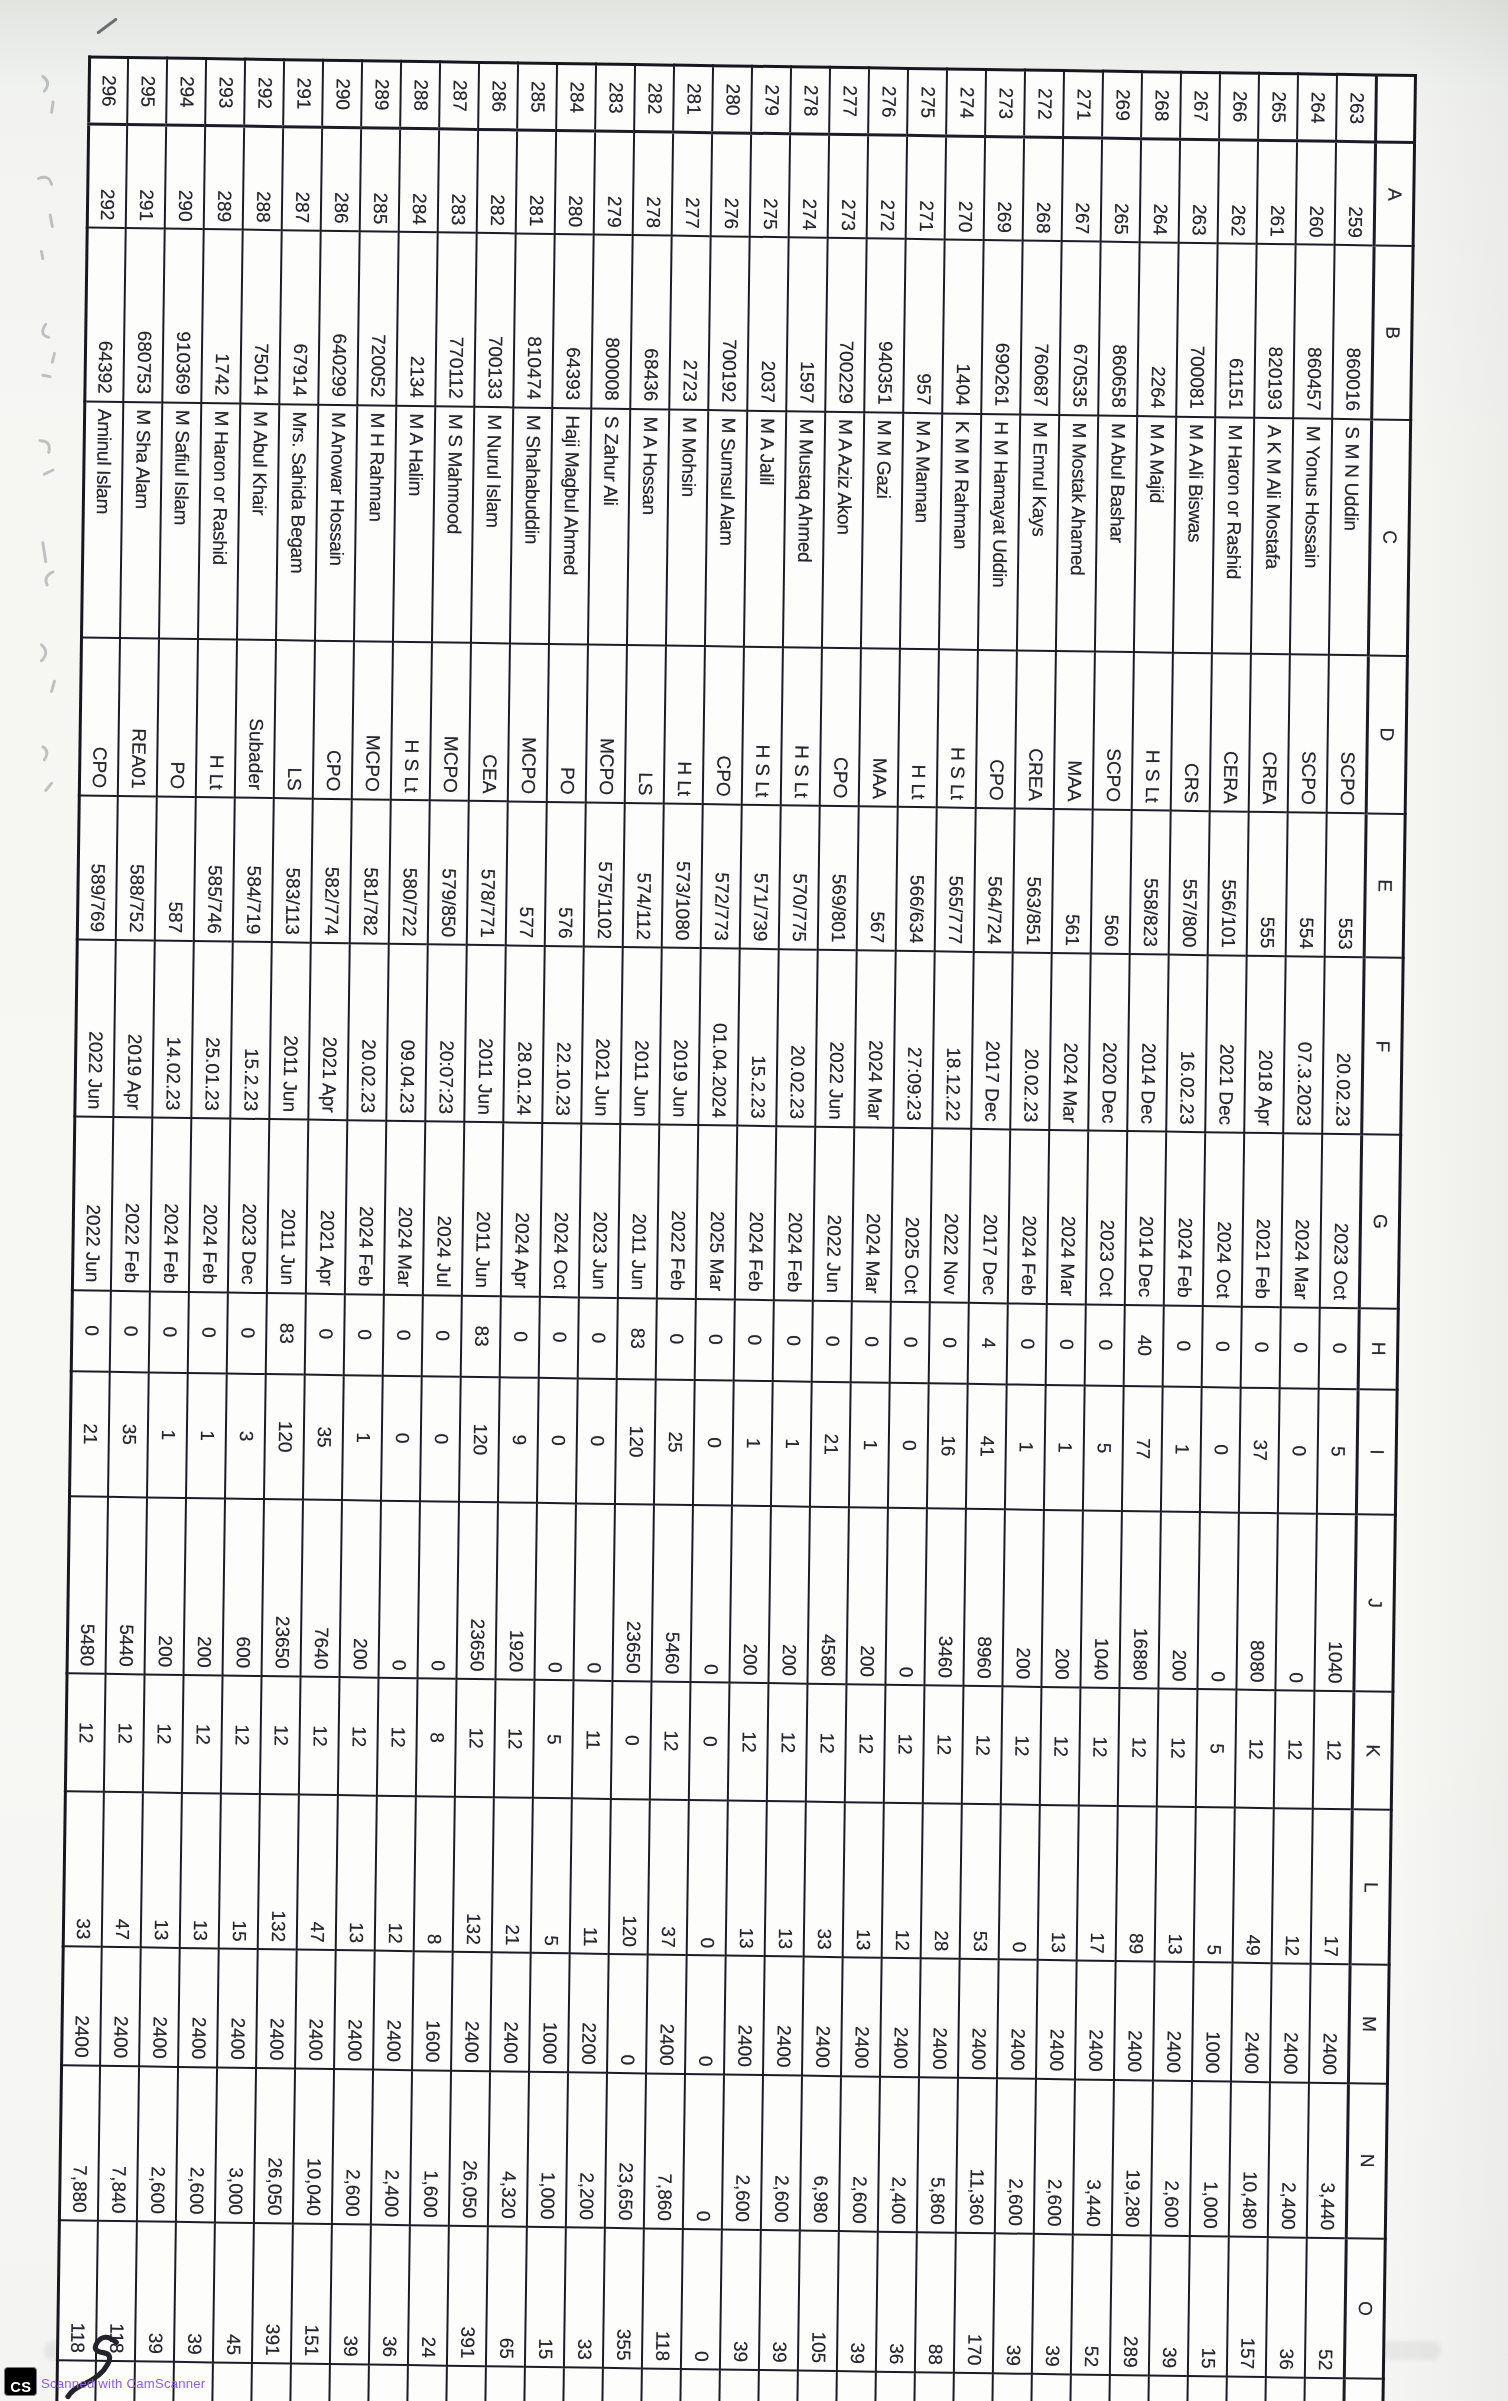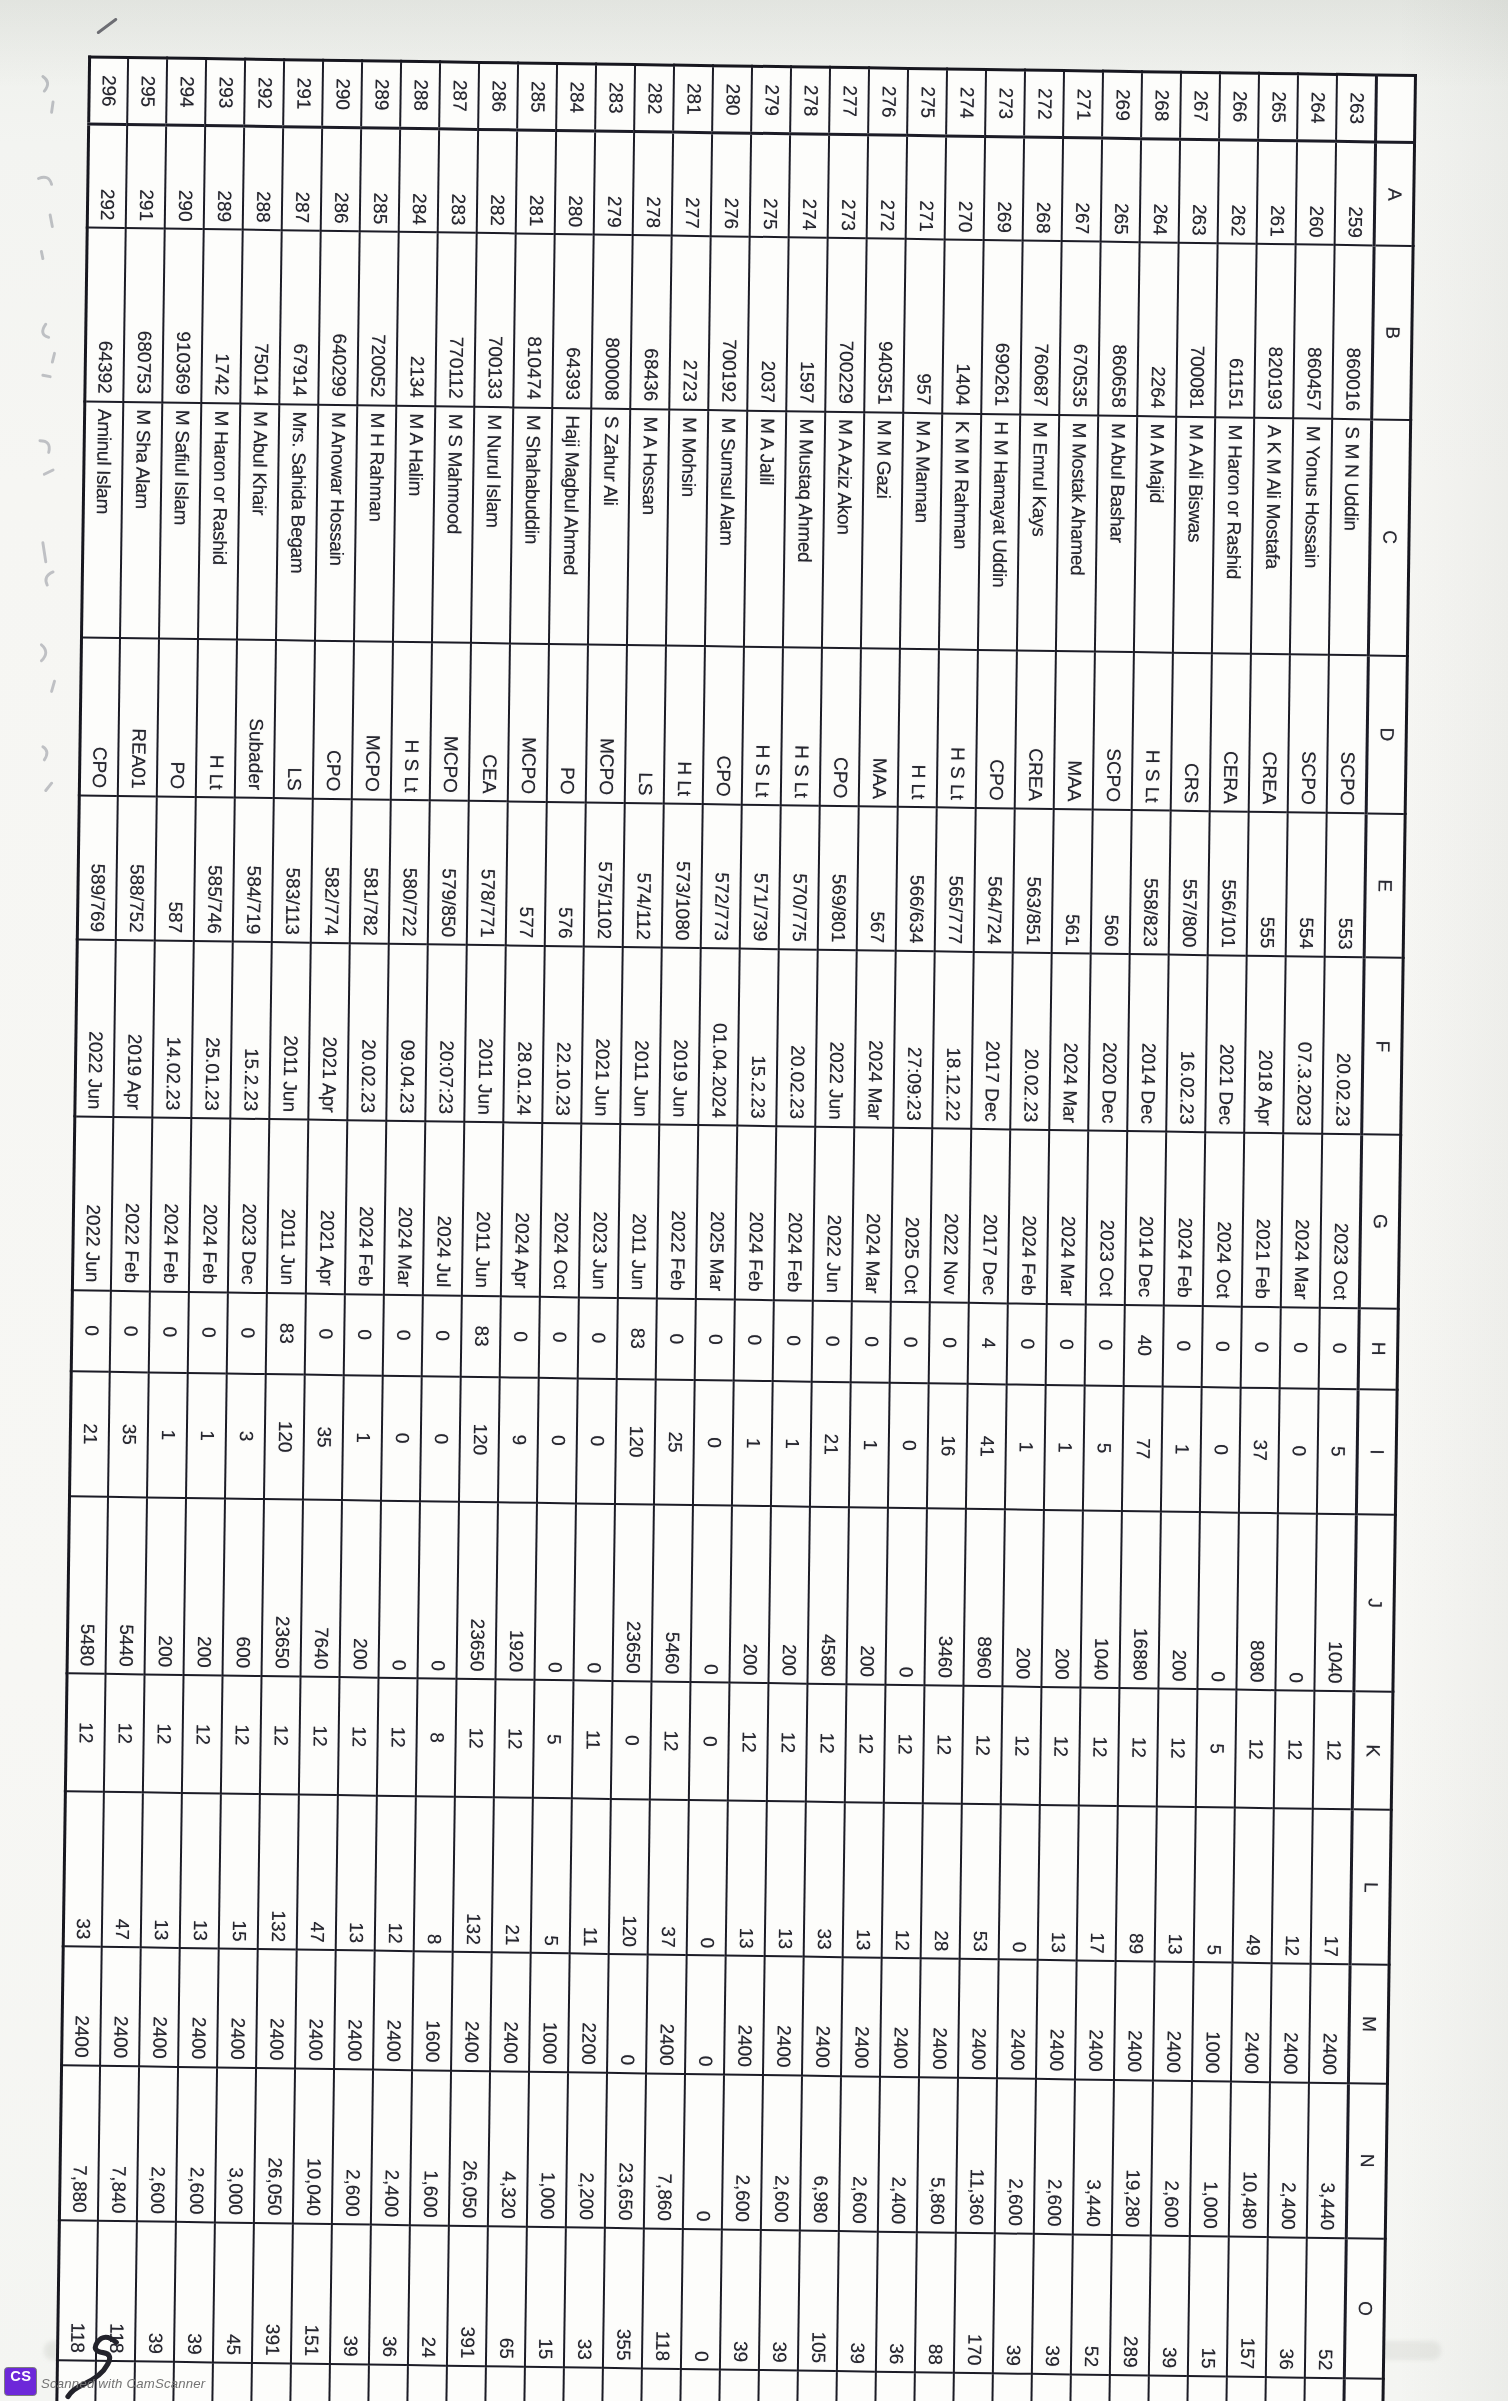--- a/index.html
+++ b/index.html
@@ -35,26 +35,26 @@
   table.grid .hdr{ text-align:center;font-weight:400;color:#2a2a32;}
   table.grid td.al{text-align:left;}
   table.grid td.ar{text-align:right;}
   table.grid td.ac{text-align:center;}
   table.grid th.rowhdr{text-align:center;border-right-width:3.7px;}
   table.grid thead th{border-bottom-width:3.7px;}
   table.grid{border:3.7px solid #17171f;}
   td.name{font-size:17.6px;letter-spacing:-0.3px;}
   
   .cs-badge{position:absolute;left:4.4px;top:2367px;width:31px;height:27px;
-    background:#6d28d9;border-radius:3.7px;border:1.5px solid #7d7d7d;
-    display:flex;align-items:flex-start;justify-content:center;}
+    background:#000000;border-radius:3.7px;border:1.5px solid #7d7d7d;
+    display:flex;align-items:flex-end;justify-content:center;}
   .cs-badge span{color:#fff;font-weight:700;font-size:14.7px;letter-spacing:0.4px;
     font-family:"Liberation Sans",sans-serif;}
-  .cs-text{position:absolute;left:41px;top:2376px;font-size:13.2px;color:#737373;
-    font-family:"Liberation Sans",sans-serif;letter-spacing:0.2px;font-style:italic;}
+  .cs-text{position:absolute;left:41px;top:2376px;font-size:13.2px;color:#8b5cf6;
+    font-family:"Liberation Sans",sans-serif;letter-spacing:0.2px;}
   .pencil{position:absolute;left:20.6px;top:29px;opacity:.35;}
   .inkmark{position:absolute;left:65px;top:2329px;}
   .penstub{position:absolute;left:94px;top:14.7px;opacity:.7;}
 </style>
 </head>
 <body>
 
 <div class="shade-top"></div>
 <div class="shade-right"></div>
 <div class="smudge"></div>

